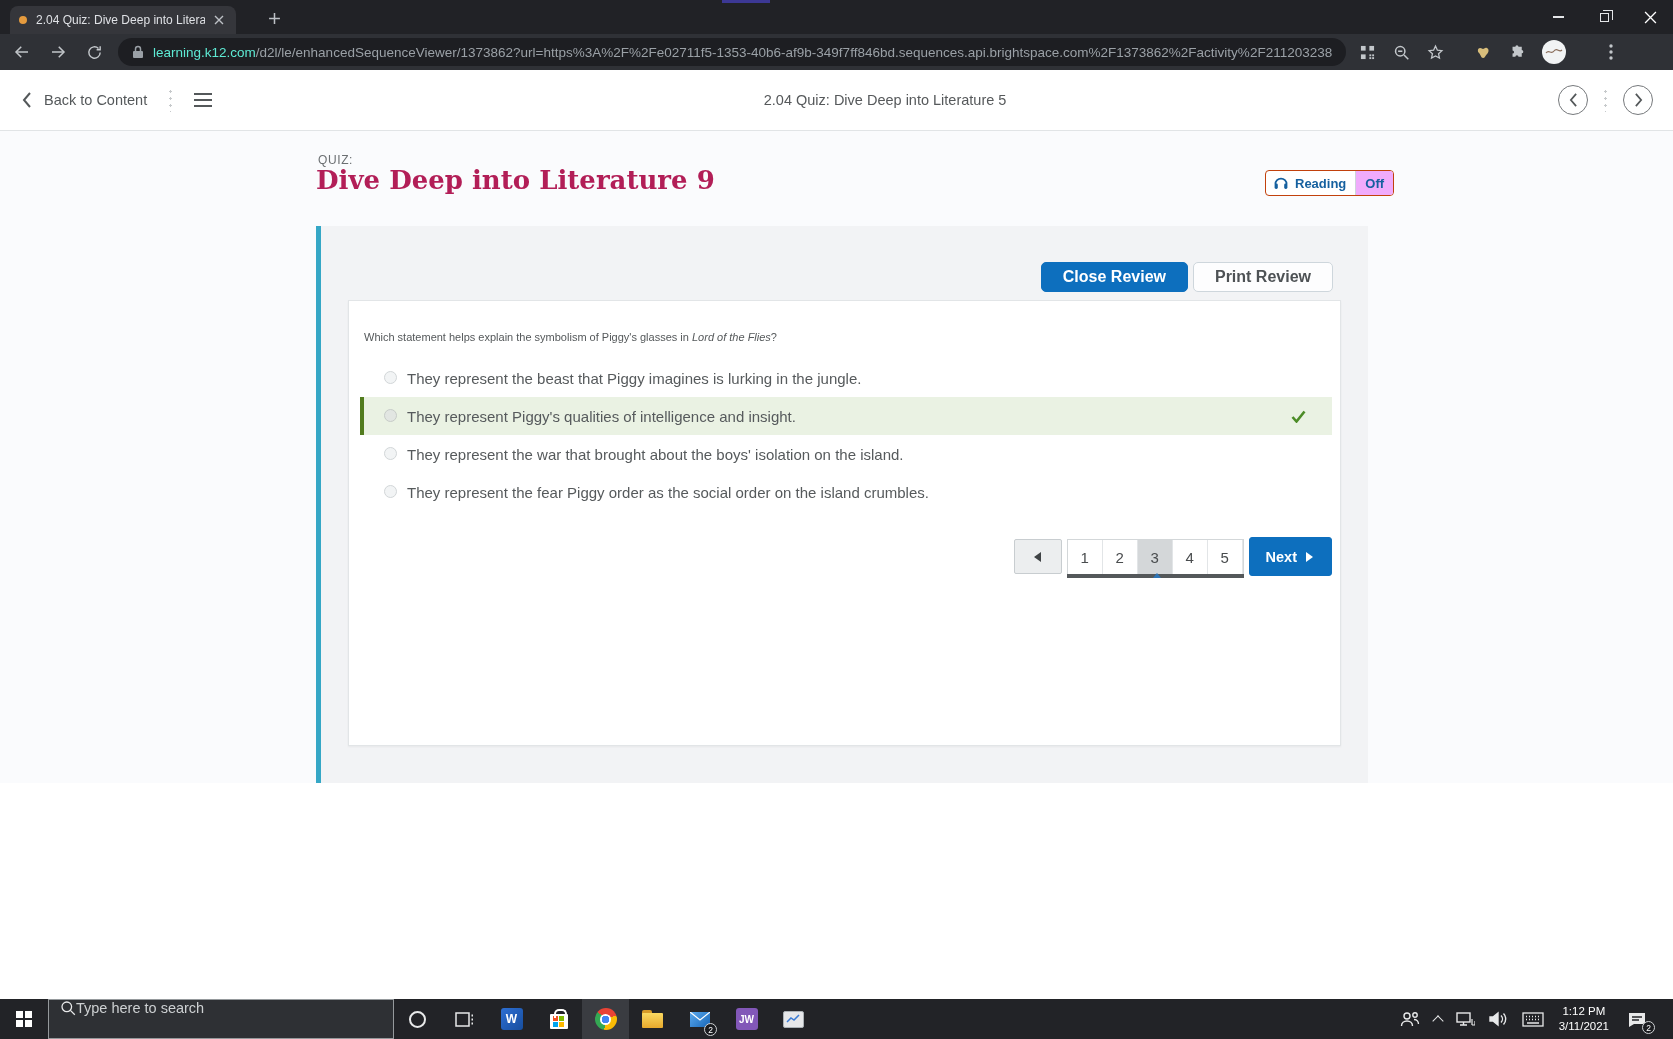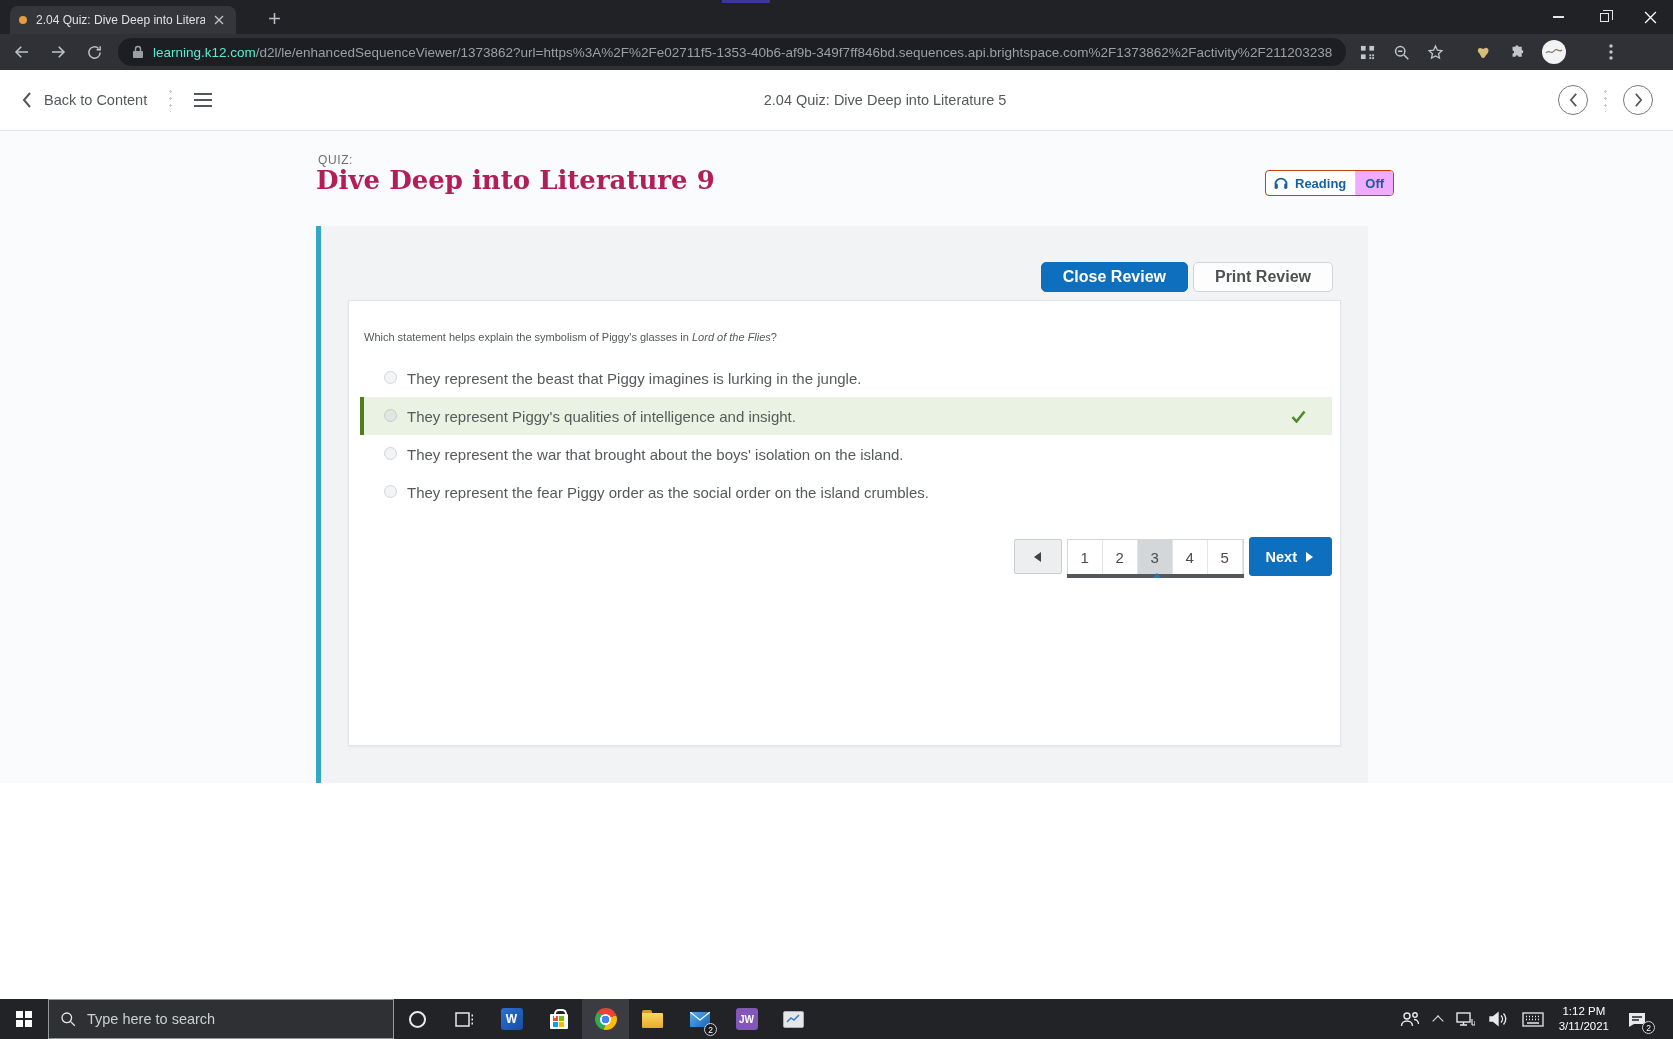--- a/index.html
+++ b/index.html
@@ -77,21 +77,21 @@
   .pg-bar { position:absolute; left:-1px; right:-1px; bottom:-4px; height:4px; background:#54585a; }
   .pg-caret { position:absolute; bottom:-4px; left:85px; width:0; height:0; border-left:4px solid transparent; border-right:4px solid transparent; border-bottom:5px solid #2e75b6; }
   .btn-next { height:39px; background:#0d6fbe; border:1px solid #0d6fbe; border-radius:3px; color:#fff; font-weight:bold; font-size:14.5px; padding:0 16px; display:flex; align-items:center; gap:9px; }
   .tri-right { width:0; height:0; border:5px solid transparent; border-left:7px solid #fff; margin-right:-3px; }
 
   
   .taskbar { position:absolute; bottom:0; left:0; right:0; height:40px; background:#222327; display:flex; align-items:stretch; color:#e8e9ea; }
   .start { width:48px; display:flex; align-items:center; justify-content:center; }
   .winlogo { display:grid; grid-template-columns:7px 7px; grid-template-rows:7px 7px; gap:1.5px; }
   .winlogo span { background:#fff; }
-  .searchbox { width:346px; background:#2e3034; border:1px solid #95999c; display:flex; align-items:center; padding:0 11px; gap:11px; }
+  .searchbox { width:346px; background:#2e3034; border:1px solid #95999c; display:flex; padding:0 11px; }
   .searchtext { font-size:14.5px; color:#cdd0d2; white-space:nowrap; }
   .ticon { width:47px; display:flex; align-items:center; justify-content:center; position:relative; }
   .ticon.active { background:#3a3c41; }
   .ring { width:17px; height:17px; border:2px solid #e8e9ea; border-radius:50%; }
   .wordic { width:22px; height:22px; border-radius:3px; background:linear-gradient(135deg,#2d6fd4,#174e9e); color:#fff; font-weight:bold; font-size:12px; display:flex; align-items:center; justify-content:center; }
   .bag { width:18px; height:15px; background:#fff; border-radius:1px; position:relative; margin-top:5px; display:grid; grid-template-columns:5px 5px; grid-template-rows:5px 5px; gap:1px; align-content:center; justify-content:center; }
   .bag::before { content:""; position:absolute; top:-5px; left:4px; width:9px; height:7px; border:2px solid #fff; border-bottom:none; border-radius:5px 5px 0 0; }
   .bag i { display:block; } .bag i:nth-child(1){background:#f25022;} .bag i:nth-child(2){background:#7fba00;} .bag i:nth-child(3){background:#00a4ef;} .bag i:nth-child(4){background:#ffb900;}
   .chromeic { width:22px; height:22px; border-radius:50%; background:conic-gradient(from -50deg, #ea4335 0 33.3%, #fbbc05 33.3% 66.6%, #34a853 66.6%); display:flex; align-items:center; justify-content:center; }
   .chromeic span { width:11px; height:11px; border-radius:50%; background:radial-gradient(circle, #4285f4 0 3.6px, #fff 3.7px); }

